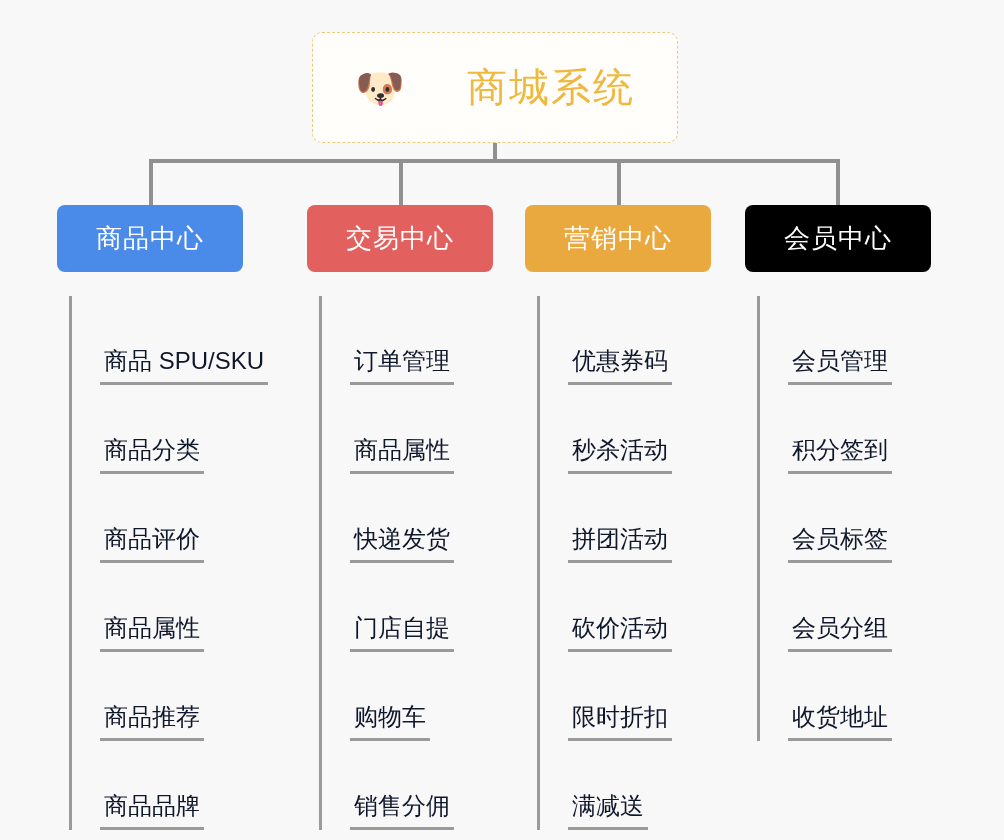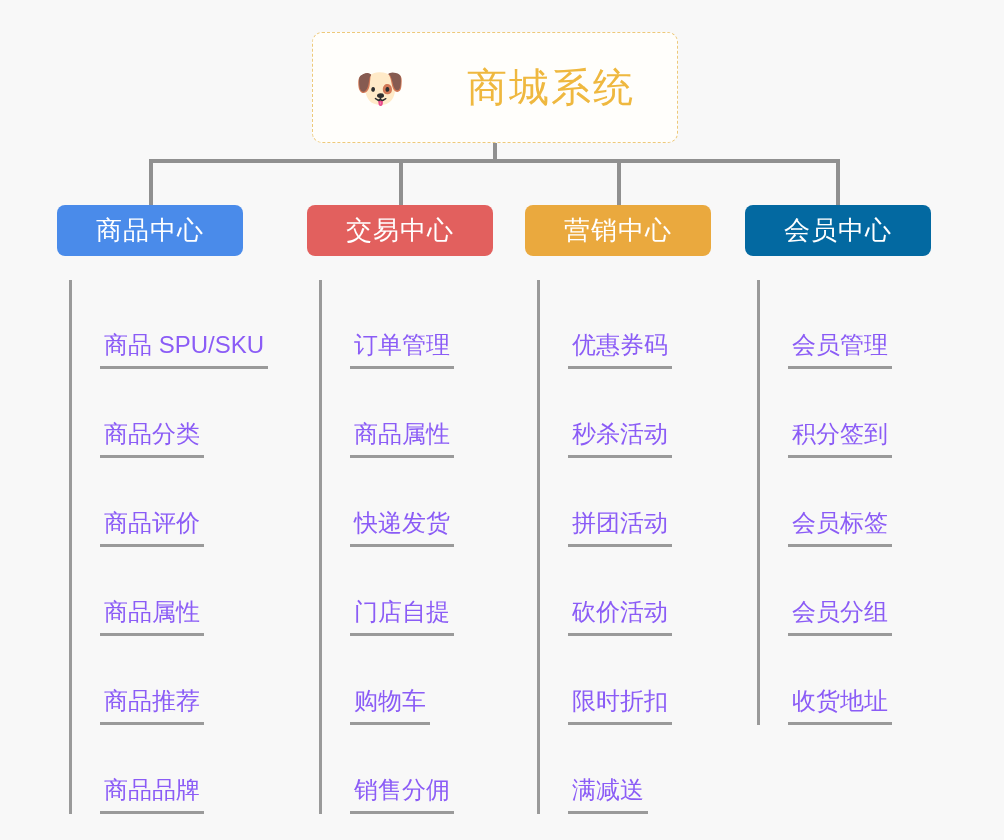--- a/index.html
+++ b/index.html
@@ -59,21 +59,21 @@
     position: absolute;
     top: 205px;
     width: 186px;
   }
   .col-1 { left: 57px; }
   .col-2 { left: 307px; }
   .col-3 { left: 525px; }
   .col-4 { left: 745px; }
 
   .cat-box {
-    height: 51px;
+    height: 67px;
     border-radius: 8px;
     display: flex;
     align-items: center;
     justify-content: center;
     color: #ffffff;
     font-size: 26px;
     letter-spacing: 1px;
     white-space: nowrap;
   }
 
@@ -87,21 +87,21 @@
   }
   .child-item {
     position: relative;
     height: 89px;
     display: flex;
     align-items: flex-end;
     padding-left: 28px;
   }
   .child-label {
     font-size: 24px;
-    color: #8b5cf6;
+    color: #0f172a;
     white-space: nowrap;
     padding: 0 4px 6px 4px;
     border-bottom: 3px solid #9a9a9a;
     line-height: 1.2;
   }
 </style>
 </head>
 <body>
 
 <div id="canvas">
@@ -190,21 +190,21 @@
       <div class="child-item">
           <span class="child-label">限时折扣</span>
         </div>
       <div class="child-item">
           <span class="child-label">满减送</span>
         </div>
     </div>
   </div>
 
   <div class="column col-4">
-    <div class="cat-box" style="background: #0369a1;">
+    <div class="cat-box" style="background: #000000;">
       <span>会员中心</span>
     </div>
     <div class="child-list">
       <div class="child-item">
           <span class="child-label">会员管理</span>
         </div>
       <div class="child-item">
           <span class="child-label">积分签到</span>
         </div>
       <div class="child-item">

